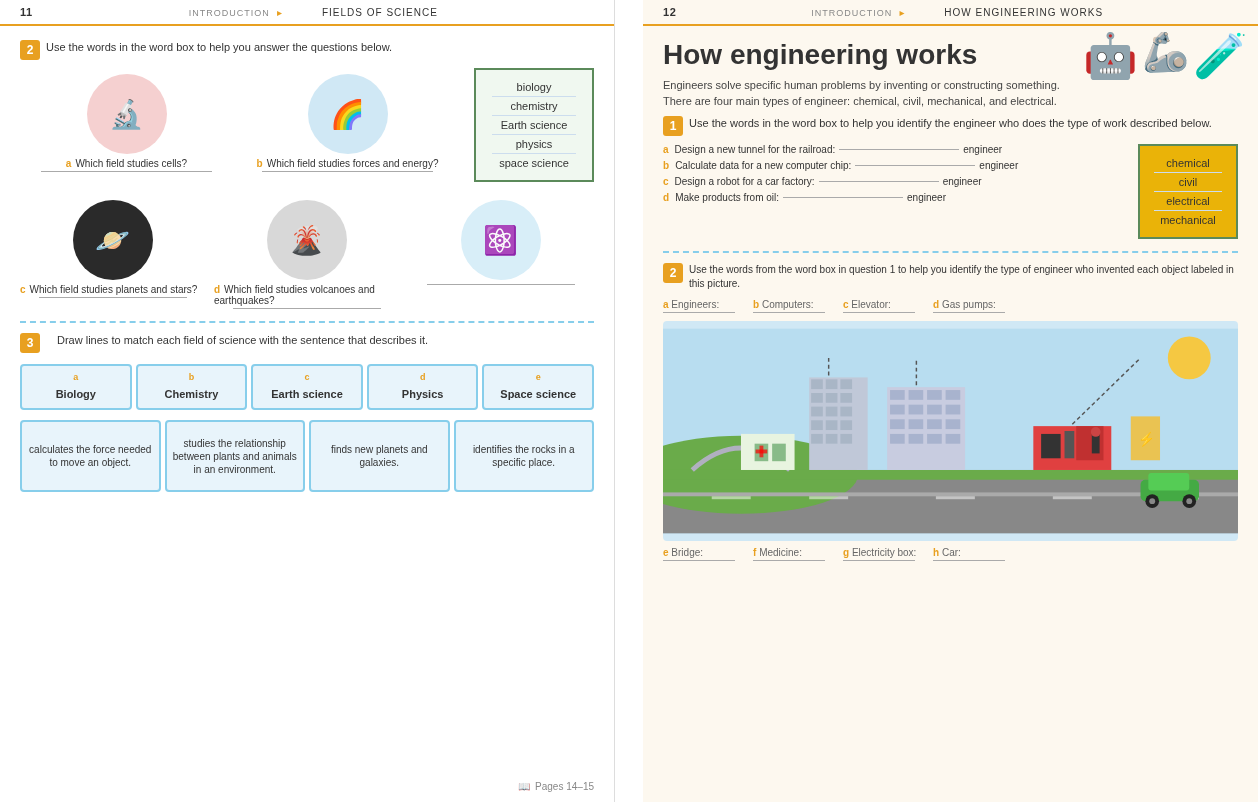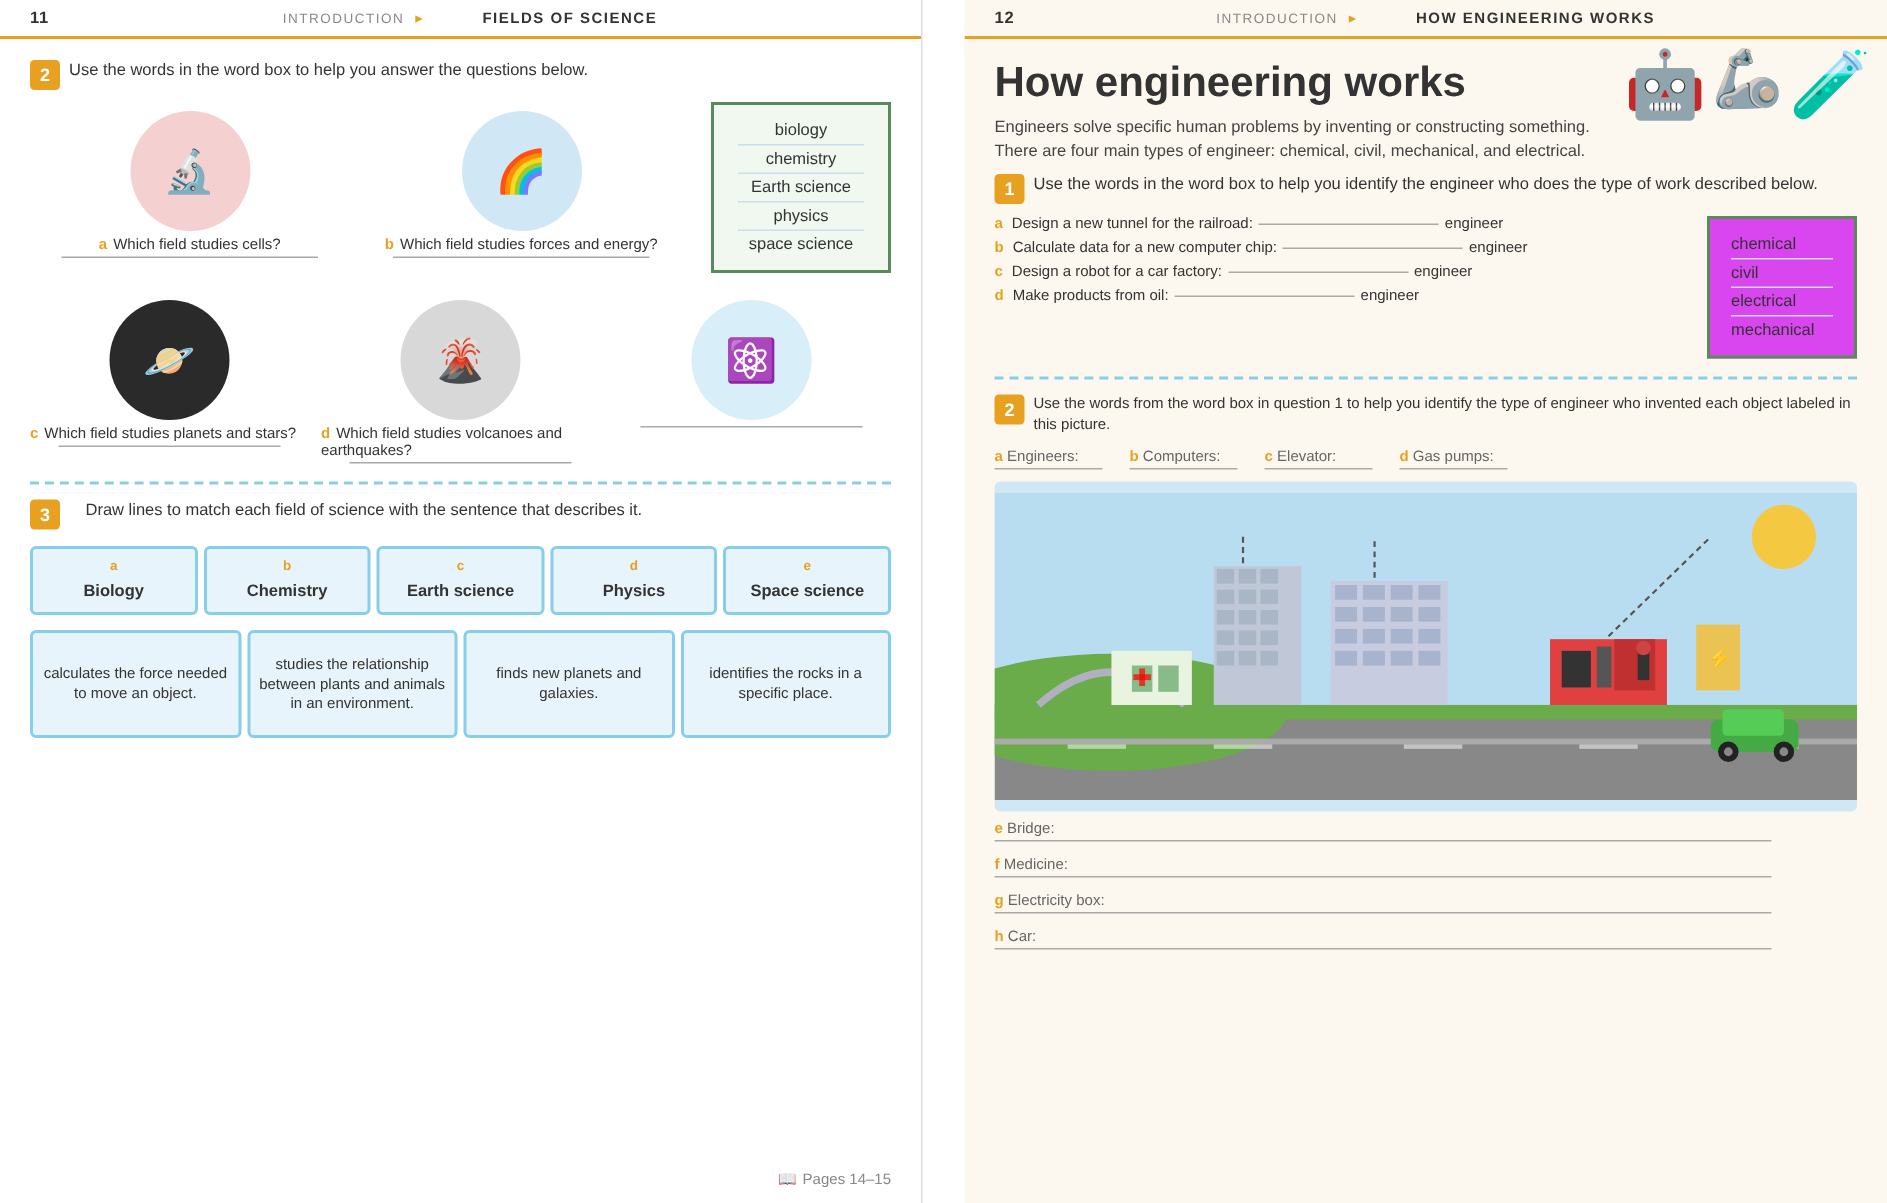--- a/index.html
+++ b/index.html
@@ -52,21 +52,21 @@
       font-size: 11px;
       color: #333;
     }
     .page-header .section-title {
       font-size: 9px;
       letter-spacing: 1px;
       text-transform: uppercase;
       color: #888;
     }
     .page-header .section-bold {
-      font-weight: bold;
+      font-weight: normal;
       color: #333;
       letter-spacing: 1px;
       text-transform: uppercase;
       padding-left: 32px;
     }
     
     .left-content {
       padding: 14px 20px;
     }
     
@@ -254,24 +254,24 @@
     
     .robots-area {
       position: absolute;
       top: 30px;
       right: 10px;
       display: flex;
       gap: 4px;
     }
     .word-box-right {
       border: 2px solid #5b8a5a;
-      background: #d946ef;
+      background: #eab308;
       padding: 8px 14px;
       min-width: 100px;
-      text-align: left;
+      text-align: center;
       flex-shrink: 0;
     }
     .word-box-right div {
       font-size: 11px;
       color: #333;
       padding: 3px 0;
       border-bottom: 1px solid #cde;
     }
     .word-box-right div:last-child { border-bottom: none; }
     .fill-line {
@@ -625,21 +625,21 @@
             <circle cx="540" cy="177" r="7" fill="#222"></circle>
             <circle cx="502" cy="177" r="3" fill="#888"></circle>
             <circle cx="540" cy="177" r="3" fill="#888"></circle>
 
             <line x1="170" y1="48" x2="170" y2="30" stroke="#555" stroke-width="1.5" stroke-dasharray="4,3"></line>
             <line x1="260" y1="58" x2="260" y2="30" stroke="#555" stroke-width="1.5" stroke-dasharray="4,3"></line>
             <line x1="420" y1="98" x2="490" y2="30" stroke="#555" stroke-width="1.5" stroke-dasharray="4,3"></line>
           </svg>
         </div>
 
-        <div class="labels-row" style="margin-top:6px;flex-direction:column;">
+        <div class="labels-row" style="margin-top:6px;">
           <div class="label-item">
             <span class="ll"><span style="color:#e8a020;font-weight:bold;font-size:10px;">e</span> <span>Bridge:</span></span>
             <div class="label-underline"></div>
           </div>
           <div class="label-item">
             <span class="ll"><span style="color:#e8a020;font-weight:bold;font-size:10px;">f</span> <span>Medicine:</span></span>
             <div class="label-underline"></div>
           </div>
           <div class="label-item">
             <span class="ll"><span style="color:#e8a020;font-weight:bold;font-size:10px;">g</span> <span>Electricity box:</span></span>

